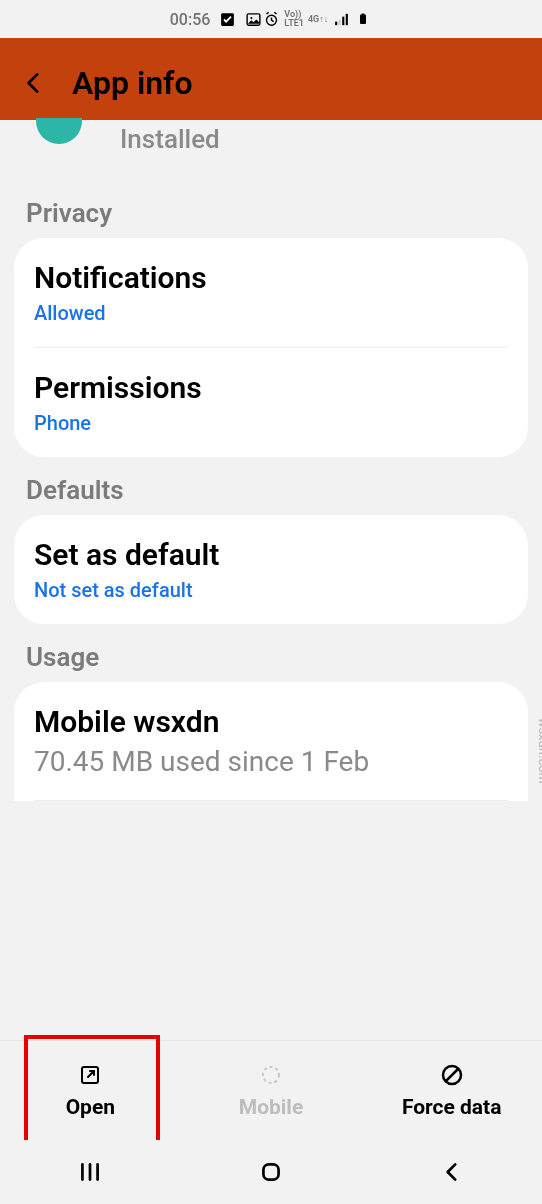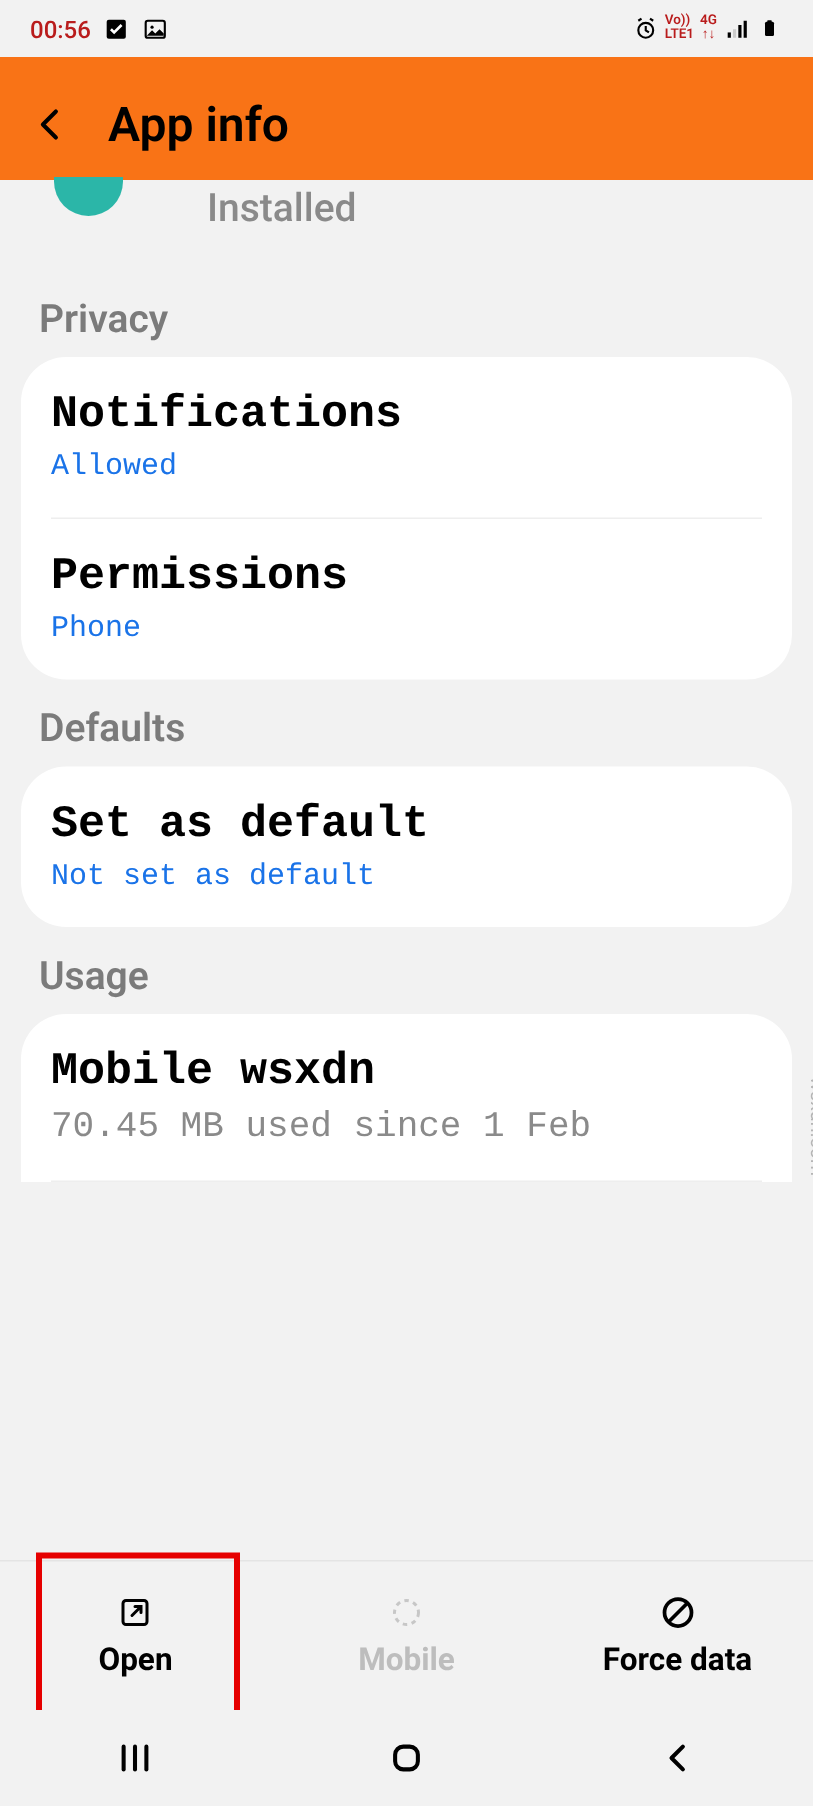--- a/index.html
+++ b/index.html
@@ -8,74 +8,73 @@
       height: 1204px;
       background: #f2f2f2;
       font-family: -apple-system, BlinkMacSystemFont, "Segoe UI", Roboto, sans-serif;
       position: relative;
       overflow: hidden;
     }
     .status-bar {
       height: 38px;
       display: flex;
       align-items: center;
-      justify-content: space-between;
-      padding: 0 20px;
+      justify-content: center;
+      padding: 0 4px;
       font-size: 16px;
       font-weight: 500;
-      color: #b91c1c;
+      color: #737373;
       background: #f2f2f2;
     }
     .status-left { display: flex; align-items: center; gap: 8px; }
     .status-right { display: flex; align-items: center; gap: 4px; }
     .status-icon { width: 18px; height: 18px; display:inline-flex; align-items:center; justify-content:center; }
     .small-text { font-size: 9px; line-height: 1; font-weight: 600; }
     .header {
       display: flex;
       align-items: center;
       padding: 26px 20px 18px 20px;
       gap: 24px;
-      background: #f97316;
+      background: #c2410c;
     }
     .back-btn { width: 28px; height: 28px; display:flex; align-items:center; justify-content:center; cursor:pointer; }
     .header-title { font-size: 32px; font-weight: 600; color: #000; }
     .app-row {
       display: flex;
       align-items: center;
       padding: 4px 20px 26px 36px;
-      gap: 56px;
+      gap: 38px;
     }
     .app-icon-chip {
       width: 46px; height: 26px;
       background: #2bb6a8;
       border-radius: 0 0 28px 28px;
       position: relative;
       top:-8px;
     }
     .installed { font-size: 26px; color: #8a8a8a; font-weight: 500;}
     .section-header {
       padding: 18px 26px 10px 26px;
       font-size: 26px;
       font-weight: 600;
       color: #7b7b7b;
     }
     .card {
       background: #fff;
       margin: 0 14px;
       border-radius: 30px;
       overflow: hidden;
-      font-family: Liberation Mono, monospace;
     }
     .row {
       padding: 22px 20px 22px 20px;
       cursor: pointer;
     }
     .row-title { font-size: 30px; font-weight: 600; color: #000; margin-bottom: 6px; }
     .row-sub-blue { font-size: 20px; font-weight: 500; color: #1a73e8; }
-    .row-sub-gray { font-size: 24px; font-weight: 400; color: #8a8a8a; }
+    .row-sub-gray { font-size: 28px; font-weight: 400; color: #8a8a8a; }
     .divider { height: 1px; background: #eee; margin: 0 20px; }
     .bottom-actions {
       position: absolute;
       bottom: 64px;
       left: 0; right: 0;
       height: 100px;
       display: flex;
       background: #f2f2f2;
       border-top: 1px solid #e4e4e4;
       margin-top: 46px;
@@ -146,21 +145,21 @@
     <span class="status-icon">
       <svg viewBox="0 0 24 24" width="17" height="17">
           <circle cx="12" cy="13" r="7" fill="none" stroke="#000" stroke-width="2"></circle>
           <path d="M12 9v4l3 2M5 4l3-2M19 4l-3-2" stroke="#000" stroke-width="2" fill="none"></path>
         </svg>
     </span>
     <span style="display:flex;flex-direction:column;align-items:flex-start;line-height:1;">
       <span class="small-text">Vo))</span>
       <span class="small-text">LTE1</span>
     </span>
-    <span style="display:flex;flex-direction:column;align-items:center;line-height:1;">
+    <span style="display:flex;flex-direction:row;align-items:center;line-height:1;">
       <span class="small-text">4G</span>
       <span class="small-text">↑↓</span>
     </span>
     <span class="status-icon">
       <svg viewBox="0 0 24 24" width="17" height="17">
           <rect x="3" y="15" width="3" height="5" fill="#000"></rect>
           <rect x="8" y="12" width="3" height="8" fill="#ccc"></rect>
           <rect x="13" y="8" width="3" height="12" fill="#000"></rect>
           <rect x="18" y="4" width="3" height="16" fill="#000"></rect>
         </svg>

